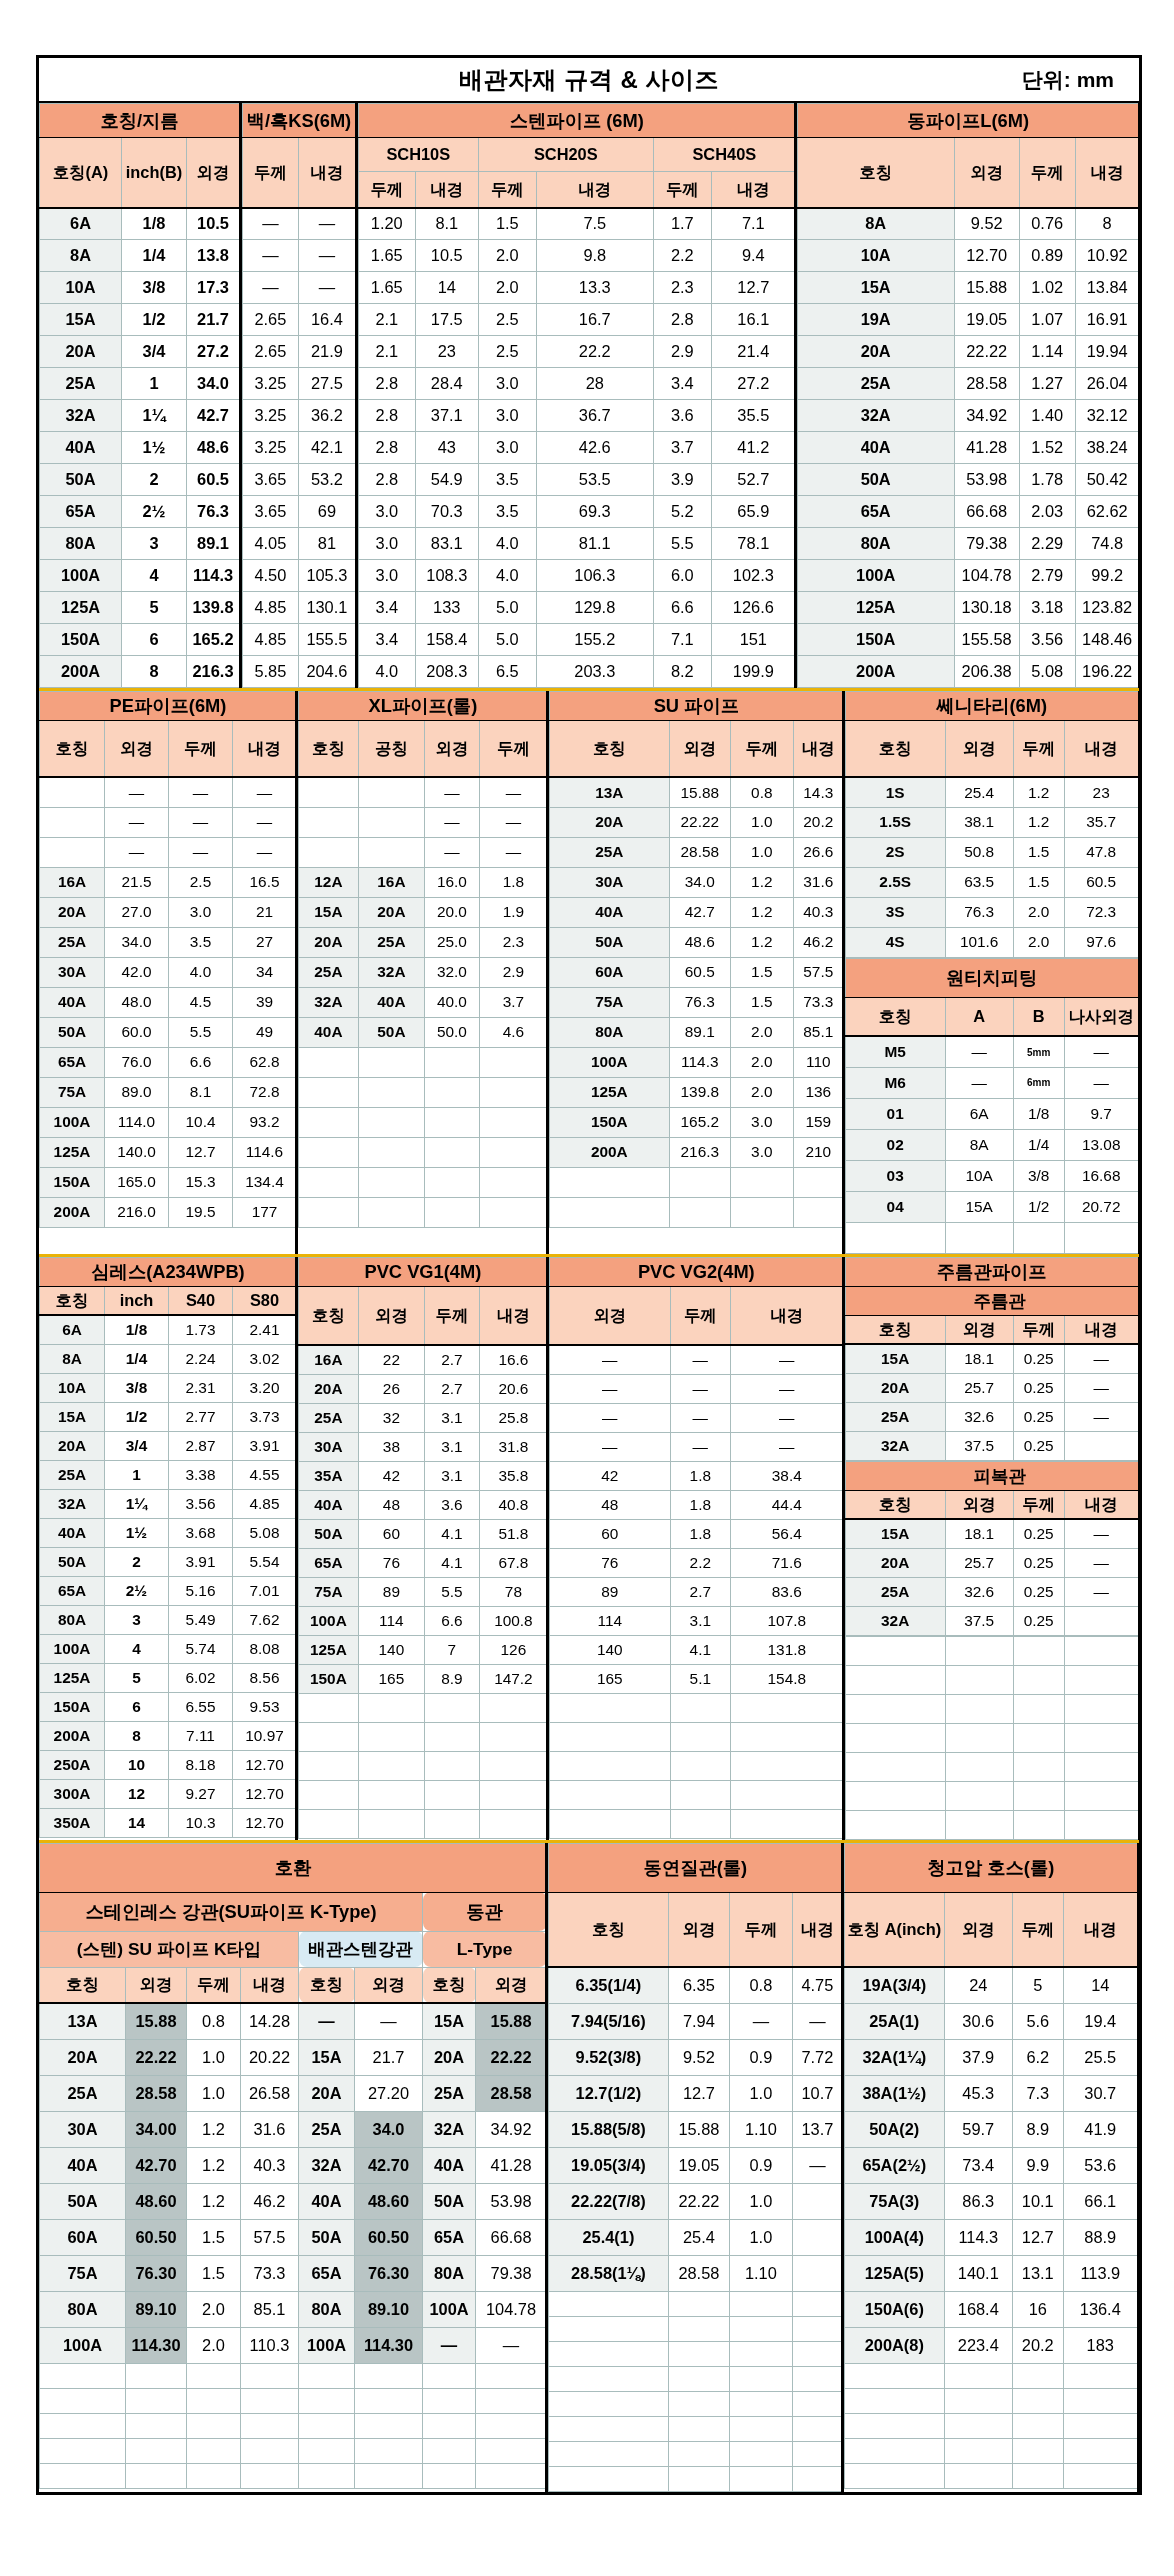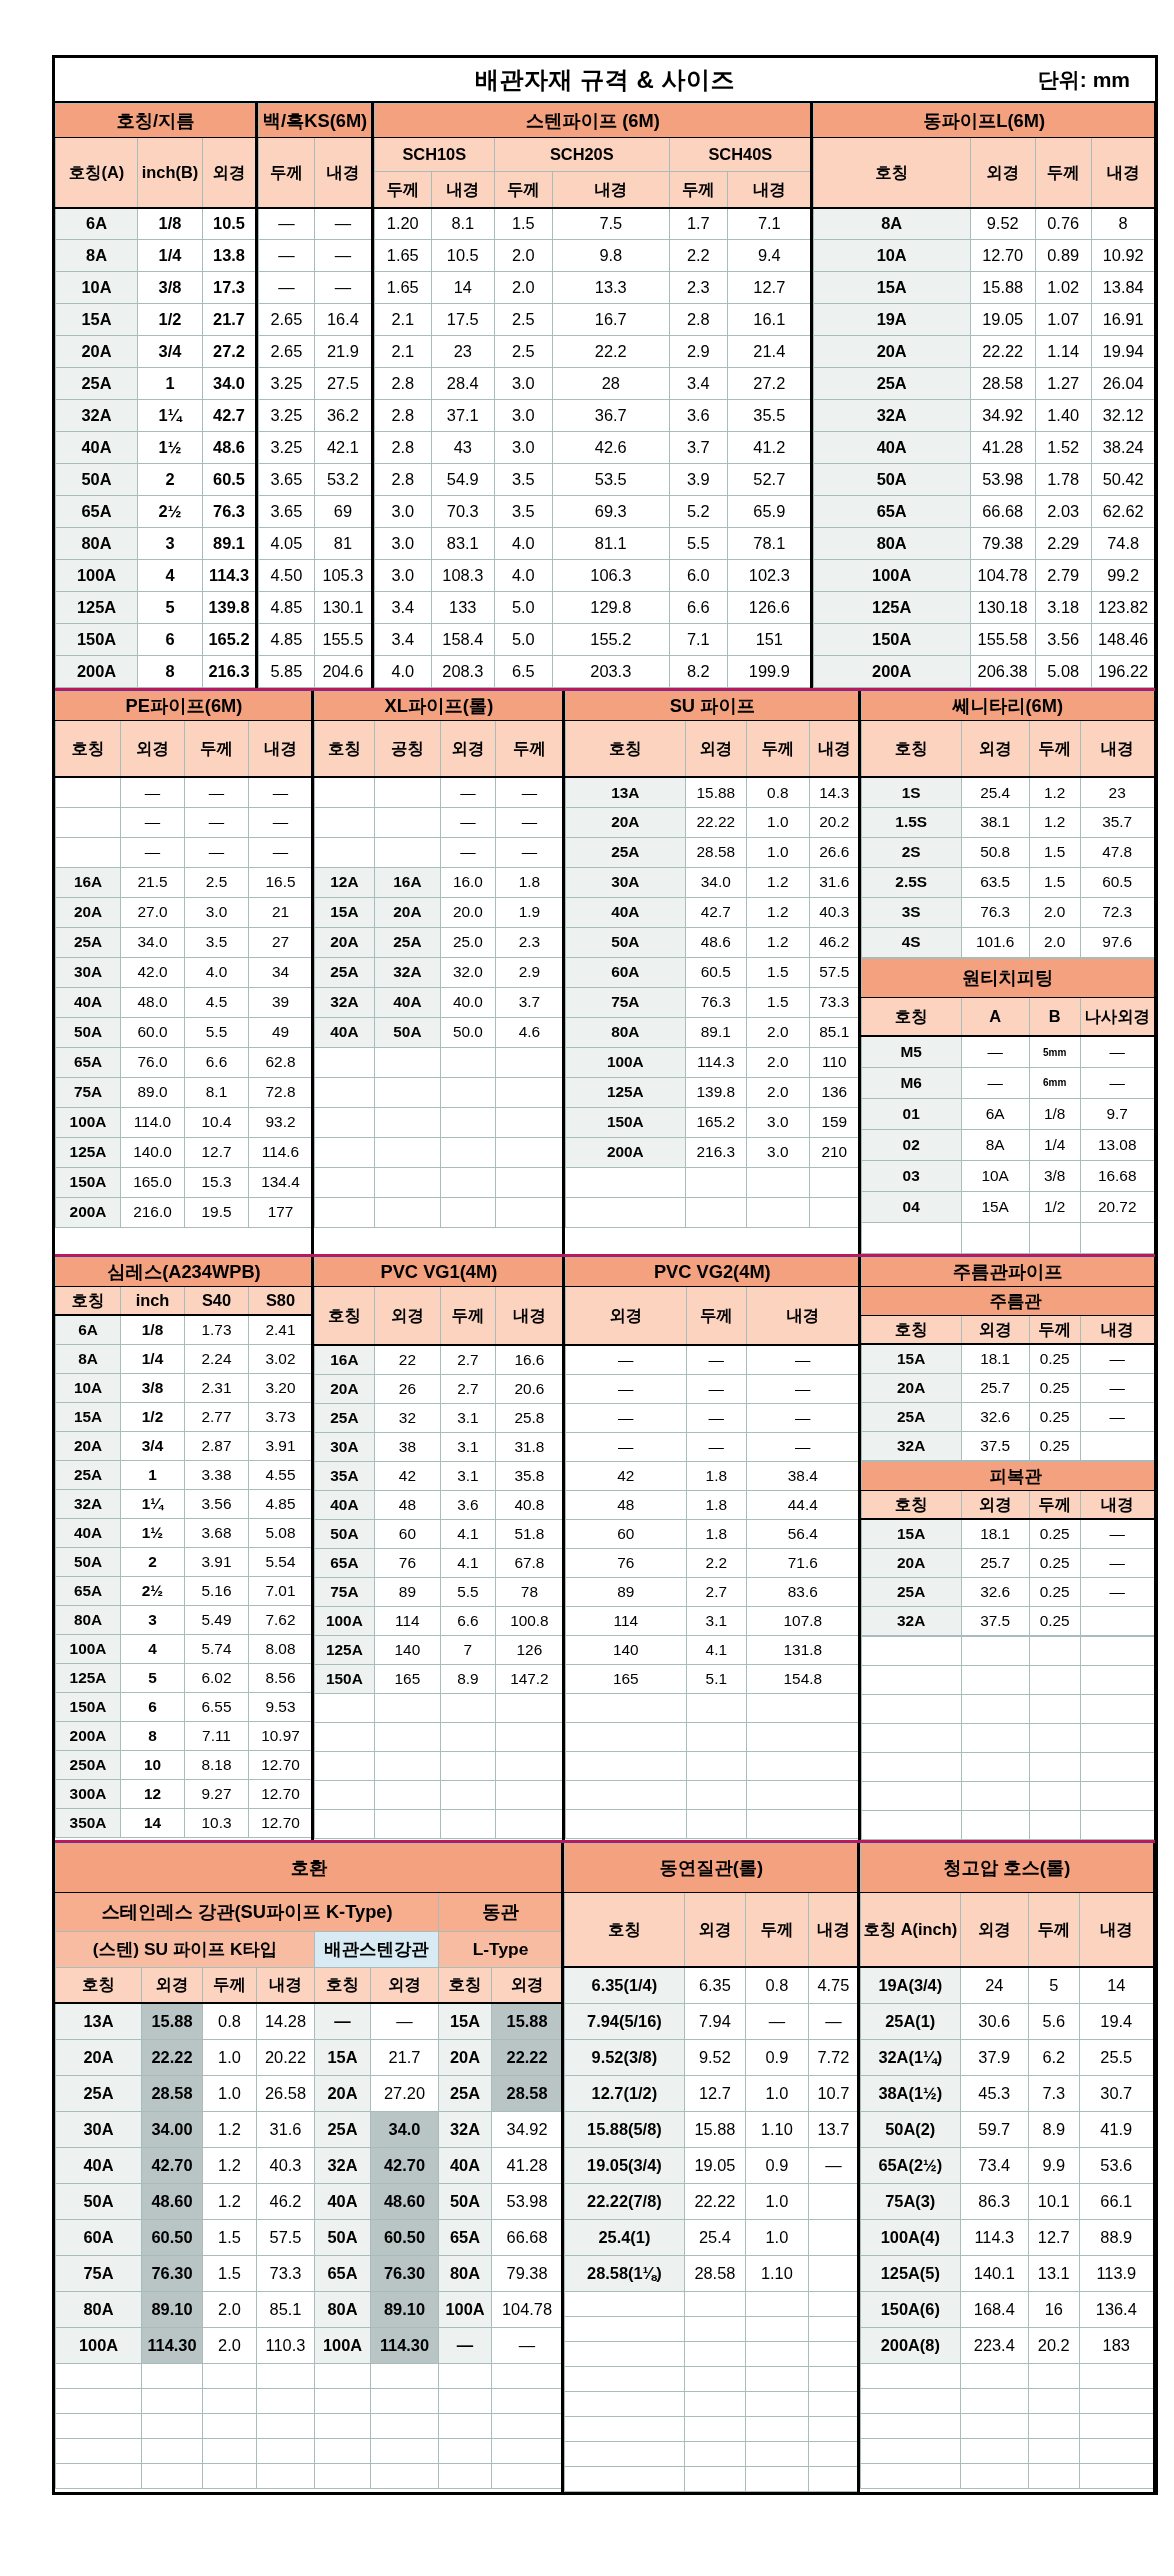--- a/index.html
+++ b/index.html
@@ -2,22 +2,22 @@
 <html><head>
 <meta charset="utf-8">
 <style>
   * { box-sizing: border-box; }
   html,body { margin:0; padding:0; }
   body {
     width:1175px; height:2576px; background:#ffffff; position:relative;
     font-family:"Liberation Sans","DejaVu Sans",sans-serif; color:#000;
   }
   .sheet {
-    position:absolute; left:52px; top:55px; width:1106px;
-    border:3.9px solid #000; background:#be185d;
+    position:absolute; left:36px; top:55px; width:1106px;
+    border:3.9px solid #000; background:#eab308;
   }
   .titlebar {
     background:#fff; height:45px; position:relative;
     display:flex; align-items:center; justify-content:center;
     border-bottom:2.9px solid #000;
   }
   .titlebar .main-title { font-size:24px; font-weight:bold; letter-spacing:0.5px; }
   .titlebar .unit { position:absolute; right:25px; font-size:21px; font-weight:bold; }
 
   .band { display:flex; gap:2.9px; background:#000; }
@@ -31,21 +31,21 @@
   }
   thead th { white-space:normal; line-height:1.15; }
 
   
   .tt th   { background:#F4A17F; font-weight:bold; font-size:18.3px; border-bottom:1.9px solid #000; height:29px; }
   .grp th  { background:#F4A17F; font-weight:bold; font-size:18.3px; border-bottom:1.9px solid #000; height:34px; }
   .grp2 th { background:#F6AE8F; font-weight:bold; font-size:18.3px; height:39px; }
   .sub th  { background:#F8BCA2; font-weight:bold; font-size:17.4px; height:36px; }
   .ch th   { background:#FBD3BE; font-weight:bold; font-size:16.4px; border-bottom:2.9px solid #000; }
   .blue    { background:#D8EAF3 !important; }
-  .bl      { border-left:1.9px solid #000 !important; }
+  .bl      { border-left:1.9px solid #000 !important;border-radius:8px; }
 
   tbody td { background:#fff; font-size:15.4px; }
   .c-nm { background:#EDF1F0; font-weight:bold; }
   .c-b  { font-weight:bold; }
   .g    { background:#B9C5C5 !important; font-weight:bold; }
   .sm   { font-size:10px; font-weight:bold; }
 
   
   .b1 .ch th { height:70px; }
   .b1 .ch2a th { background:#FBD3BE; font-weight:bold; font-size:16.4px; height:34px; }

